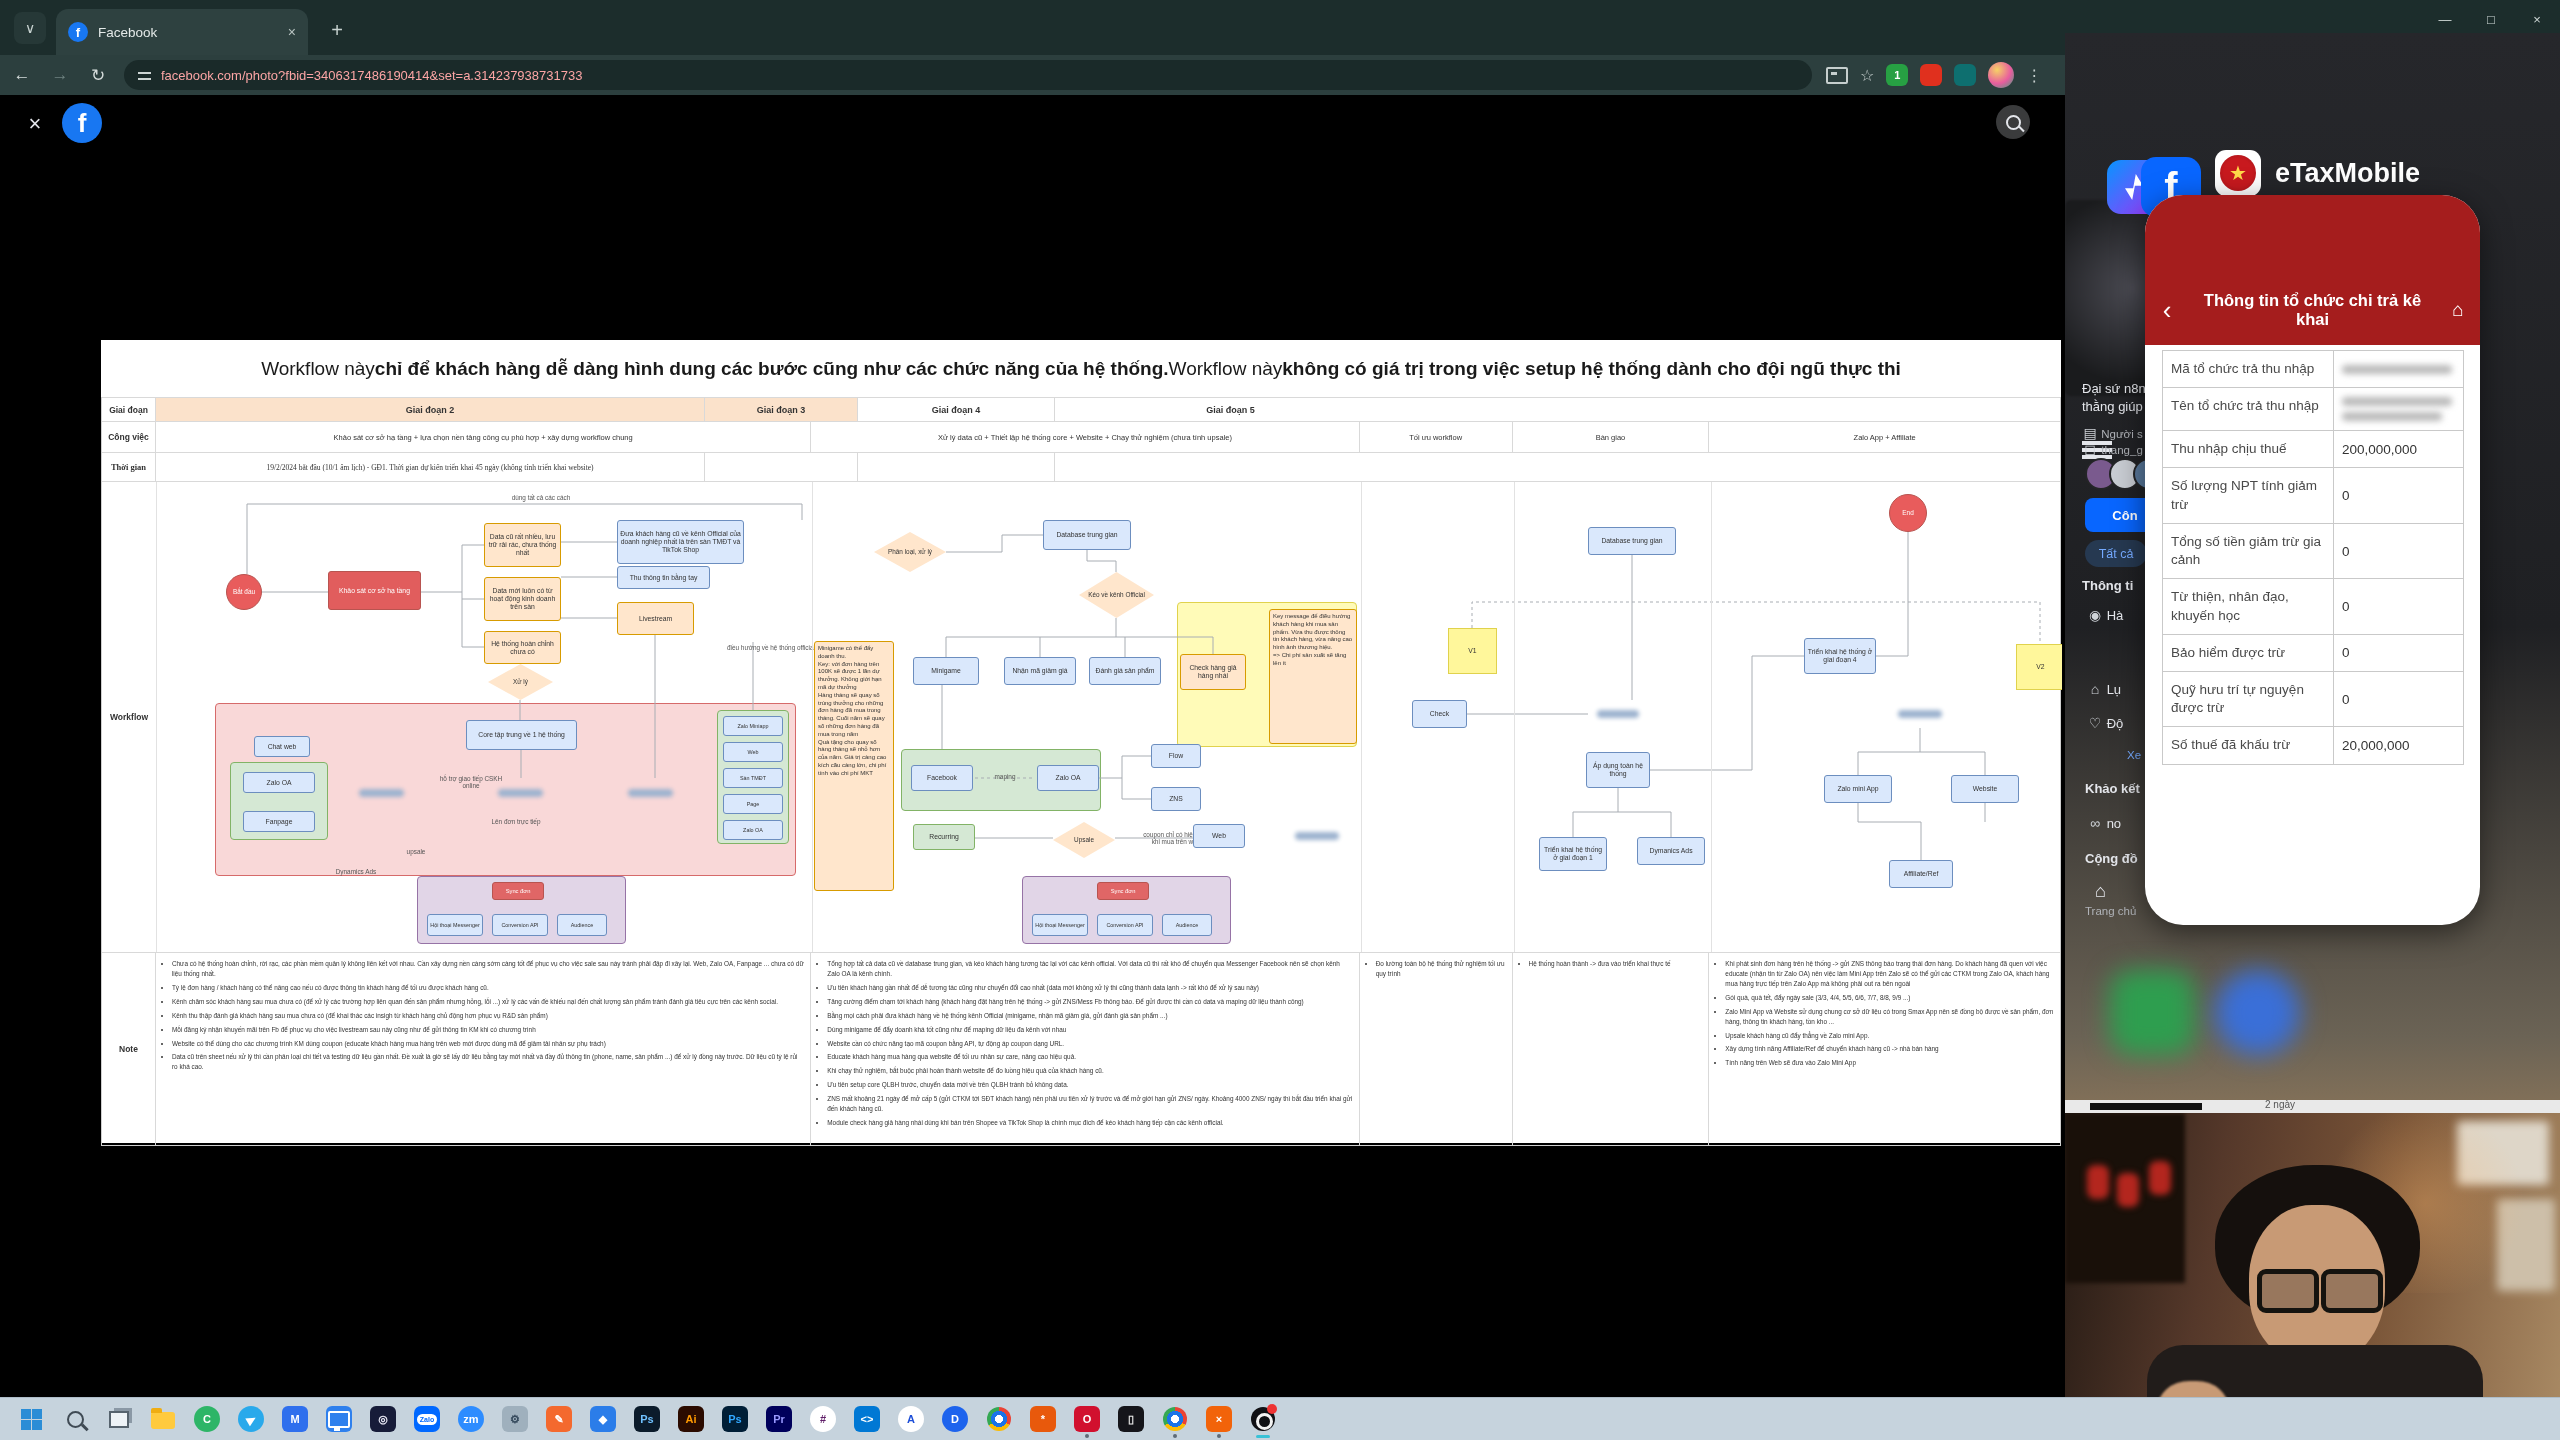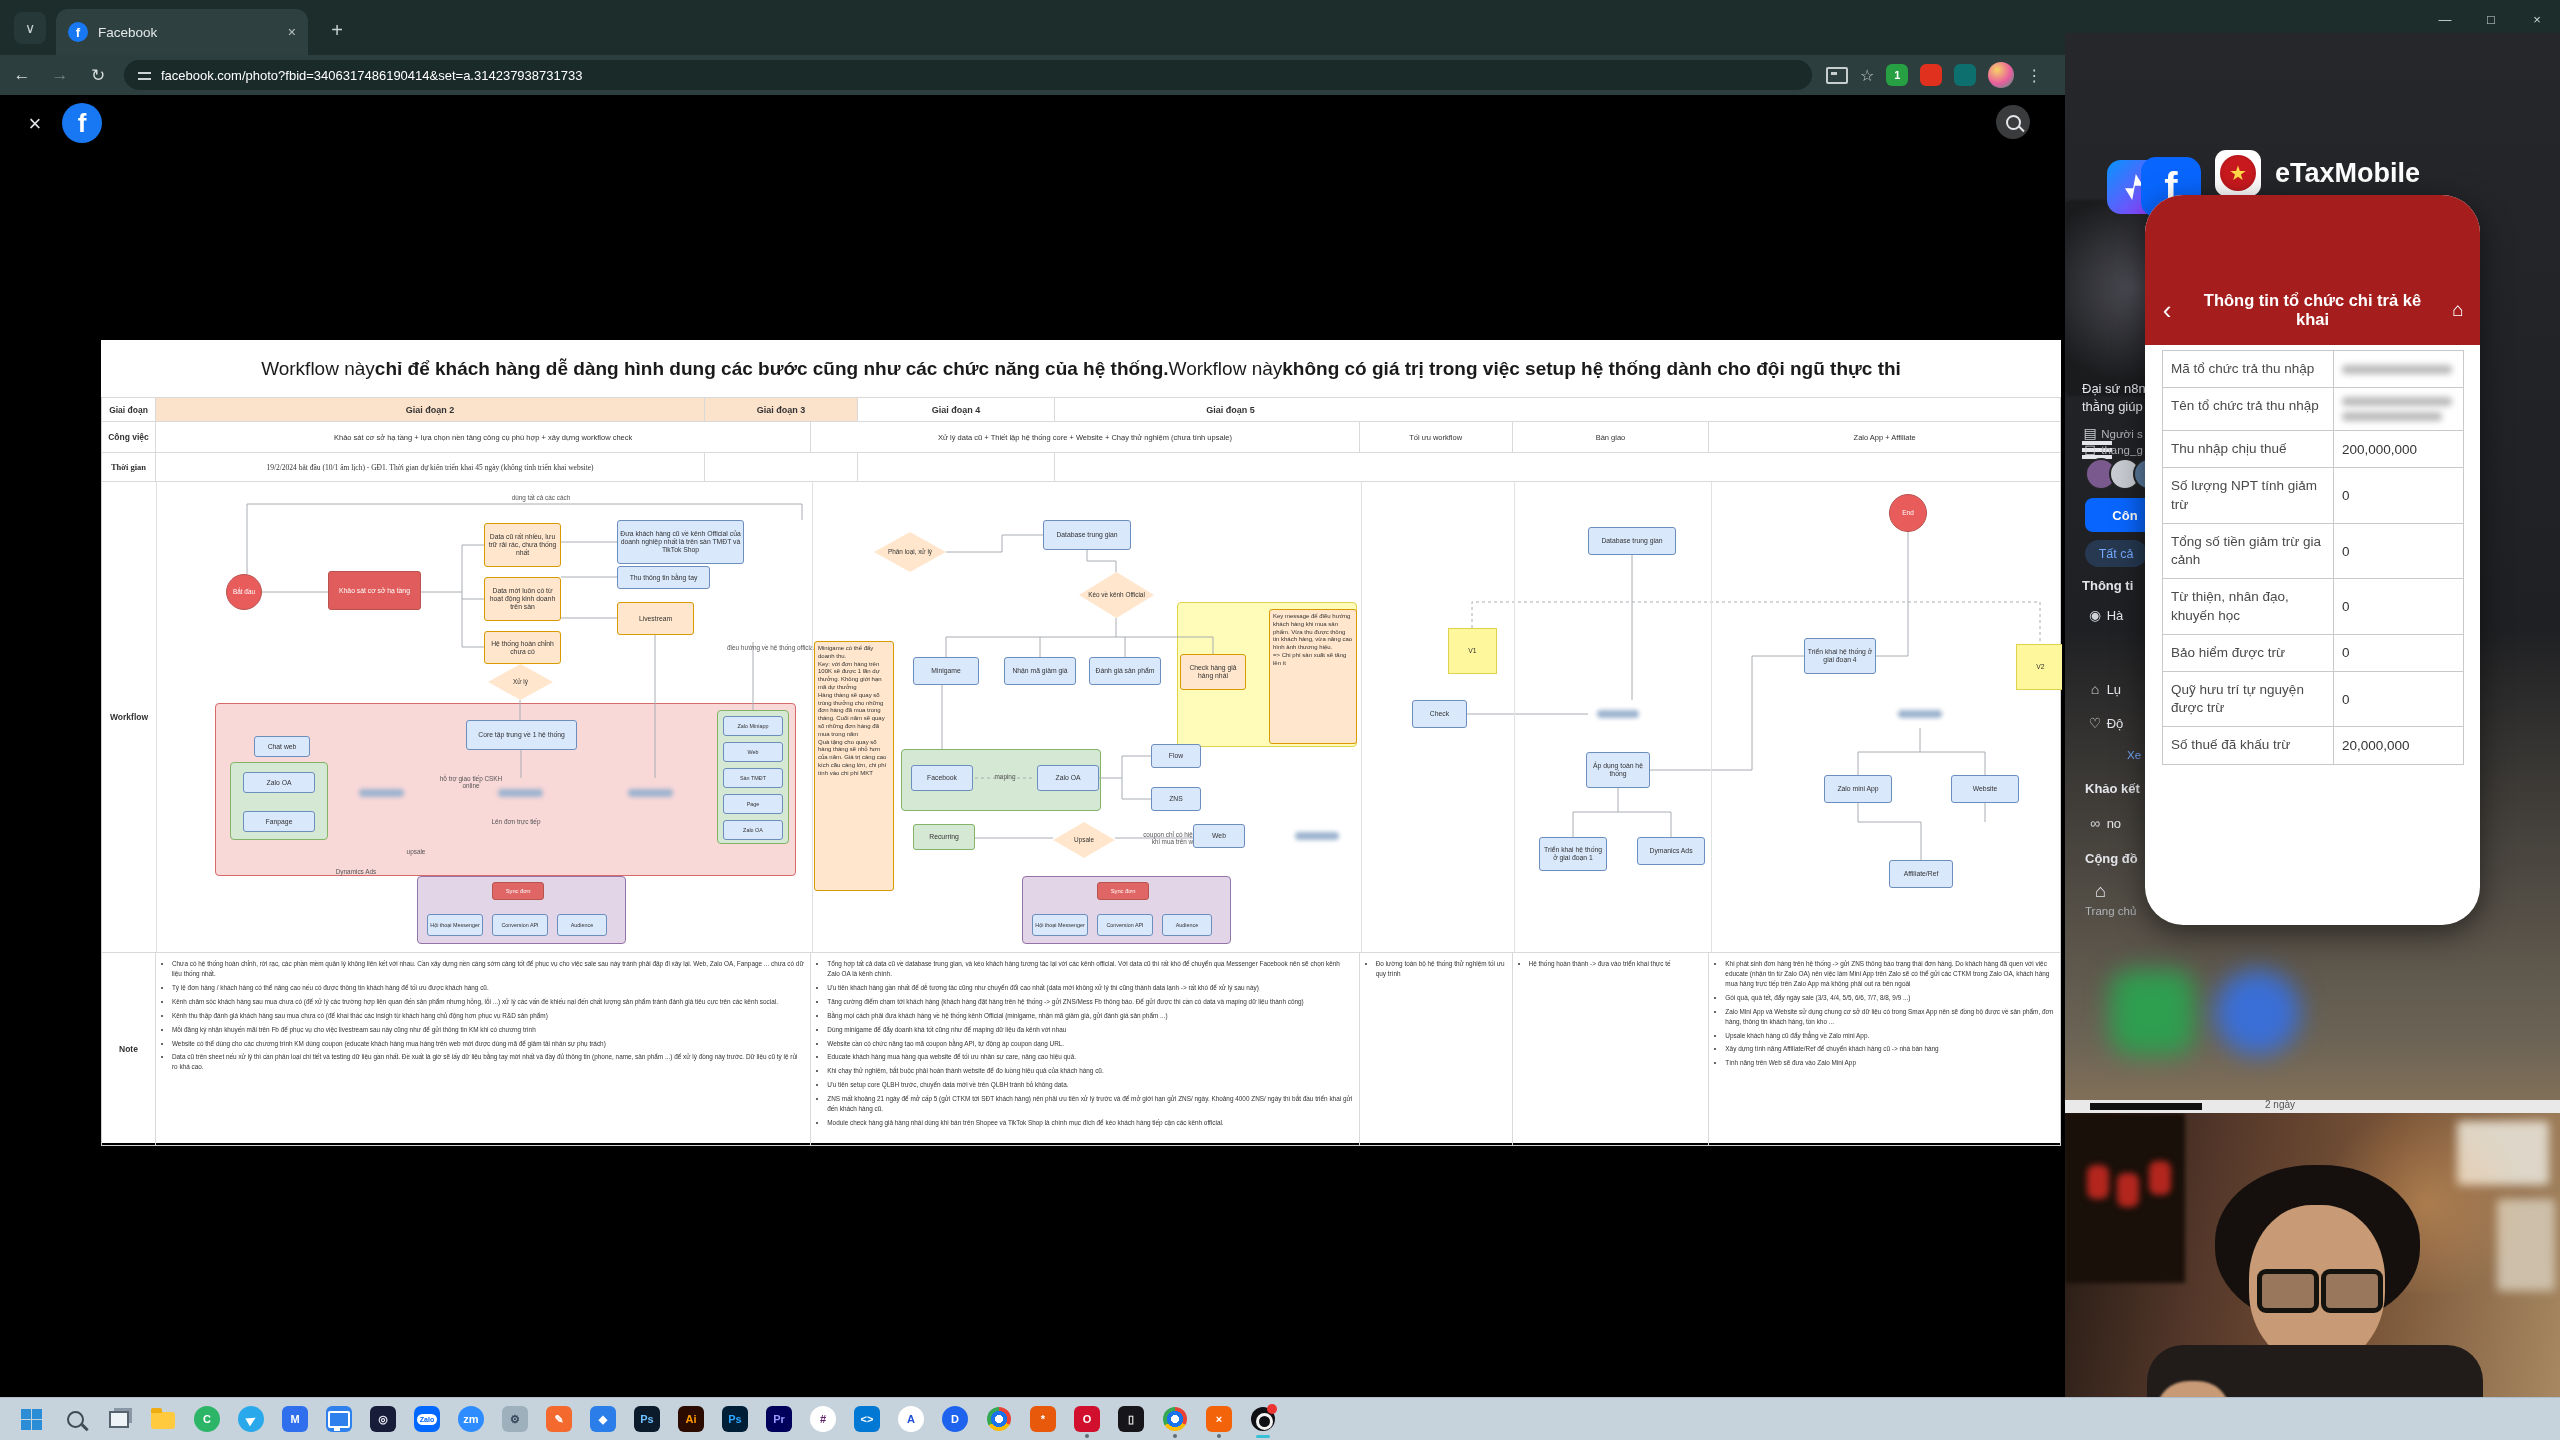--- a/index.html
+++ b/index.html
@@ -14,21 +14,21 @@
   #tab-title{color:#e4e9e8;font-size:13.5px;flex:1;white-space:nowrap;overflow:hidden;}
   .tab-close{color:#b9c4c2;font-size:14px;}
   #newtab-btn{left:322px;top:15px;width:30px;height:30px;color:#c7d2d0;font-size:20px;display:flex;align-items:center;justify-content:center;border-radius:50%;}
   #win-controls{right:0;top:0;height:38px;display:flex;}
   #win-controls span{width:46px;display:flex;align-items:center;justify-content:center;color:#cfd8d7;font-size:13px;}
   #toolbar{left:0;top:55px;width:2560px;height:40px;background:#2c3f3e;display:flex;align-items:center;}
   .nav-ic{width:32px;height:32px;display:flex;align-items:center;justify-content:center;font-size:17px;color:#d5dcdb;margin-left:6px;border-radius:50%;}
   .nav-ic.dim{color:#6e8280;}
   #url-pill{margin-left:10px;width:1660px;height:30px;background:#1a2a29;border-radius:15px;display:flex;align-items:center;padding:0 14px;gap:10px;}
   .css-tune{width:13px;height:11px;background:linear-gradient(#cdd5d4,#cdd5d4) 0 2px/13px 2px no-repeat,linear-gradient(#cdd5d4,#cdd5d4) 0 8px/13px 2px no-repeat;}
-  #url-text{color:#ffffff;font-size:13px;white-space:nowrap;}
+  #url-text{color:#fca5a5;font-size:13px;white-space:nowrap;}
   #toolbar-right{display:flex;align-items:center;gap:12px;margin-left:14px;}
   .ext-badge{width:22px;height:22px;border-radius:6px;display:flex;align-items:center;justify-content:center;color:#fff;font-size:11px;font-weight:bold;}
   .tb-star{color:#c6cfce;font-size:16px;}
   .cast-ic{width:18px;height:13px;border:2px solid #c6cfce;border-radius:2px;position:relative;}
   .cast-ic::after{content:"";position:absolute;left:3px;top:3px;width:6px;height:3px;background:#c6cfce;}
   #avatar{width:26px;height:26px;border-radius:50%;background:radial-gradient(circle at 35% 30%,#f6d365,#e85d9e 55%,#3aa17e);}
   #menu-dots{color:#c6cfce;font-size:16px;}
 
   
   #viewer{left:0;top:95px;width:2560px;height:1302px;background:#000;}
@@ -209,21 +209,21 @@
       <div id="sheet-grid">
         <div class="srow" id="row-stages" style="height: 23px;">
             <div class="scell lab" style="width: 54px;">Giai đoạn</div>
             <div class="scell hdr peach" style="width: 549px;">Giai đoạn 2</div>
             <div class="scell hdr peach" style="width: 153px;">Giai đoạn 3</div>
             <div class="scell hdr" style="width: 197px;">Giai đoạn 4</div>
             <div class="scell hdr" style="width: 351px;">Giai đoạn 5</div>
           </div>
         <div class="srow" id="row-congviec" style="height: 30px;">
             <div class="scell lab" style="width: 54px;">Công việc</div>
-            <div class="scell " style="width: 656px;">Khảo sát cơ sở hạ tầng + lựa chọn nền tảng công cụ phù hợp + xây dựng workflow check</div>
+            <div class="scell " style="width: 656px;">Khảo sát cơ sở hạ tầng + lựa chọn nền tảng công cụ phù hợp + xây dựng workflow chung</div>
             <div class="scell " style="width: 549px;">Xử lý data cũ + Thiết lập hệ thống core + Website + Chạy thử nghiệm (chưa tính upsale)</div>
             <div class="scell " style="width: 153px;">Tối ưu workflow</div>
             <div class="scell " style="width: 197px;">Bàn giao</div>
             <div class="scell " style="width: 351px;">Zalo App + Affiliate</div>
           </div>
         <div class="srow" id="row-thoigian" style="height: 28px; font-family: Liberation Serif, serif;">
             <div class="scell lab" style="width: 54px;">Thời gian</div>
             <div class="scell " style="width: 549px;">19/2/2024 bắt đầu (10/1 âm lịch) - GĐ1. Thời gian dự kiến triển khai 45 ngày (không tính triển khai website)</div>
             <div class="scell " style="width: 153px;"></div>
             <div class="scell " style="width: 197px;"></div>

